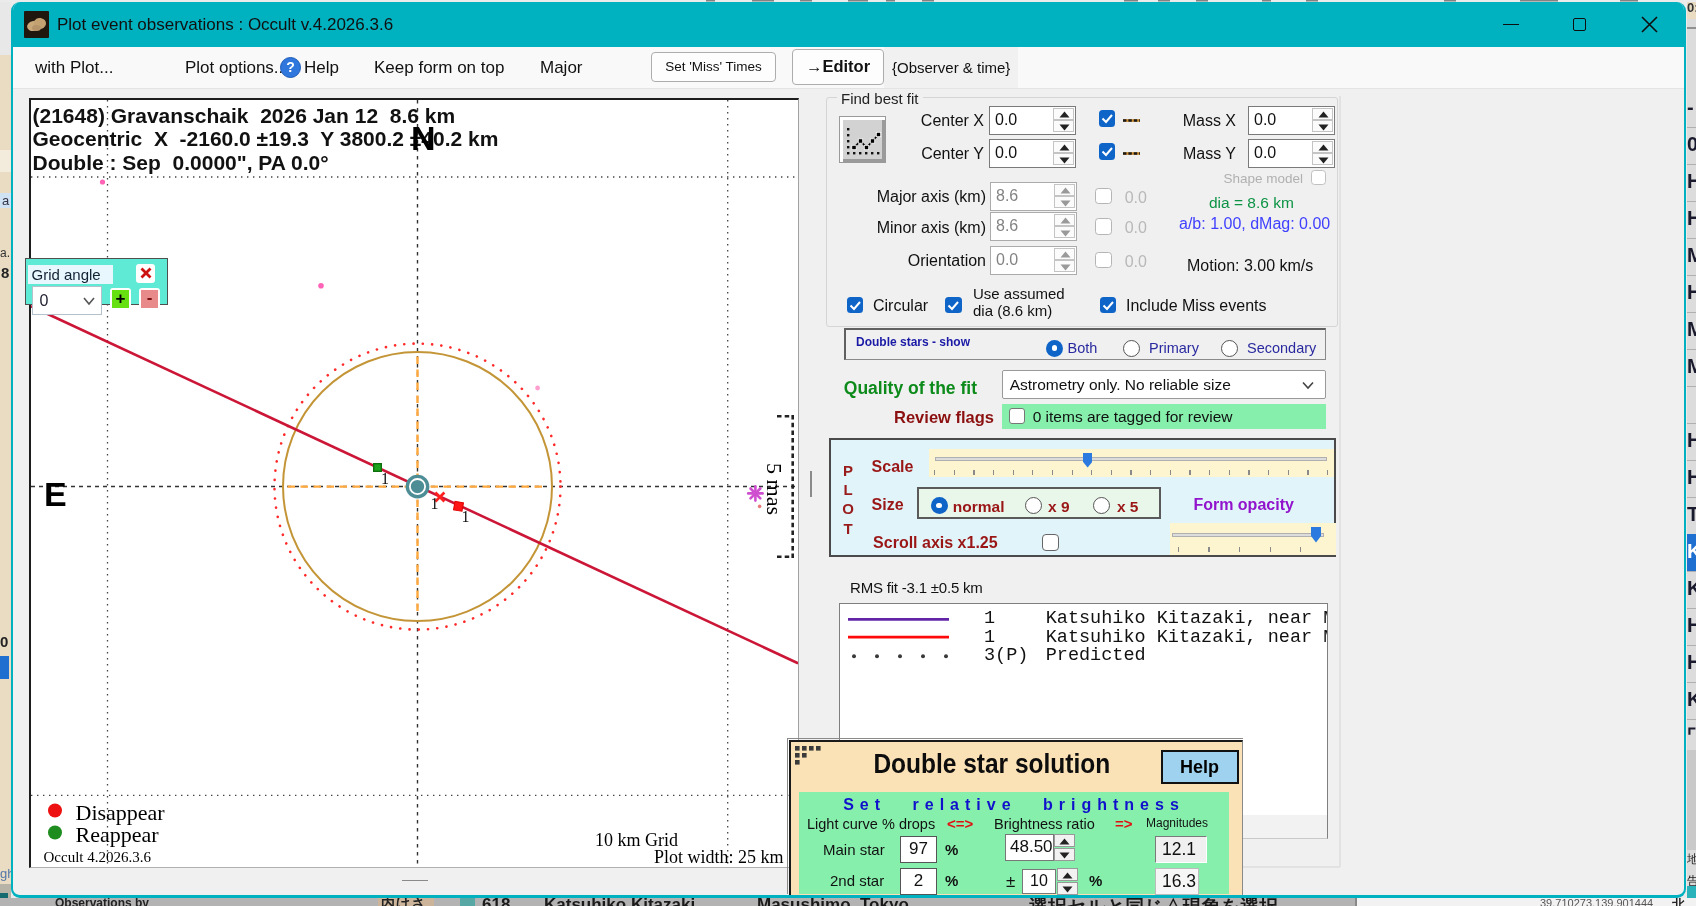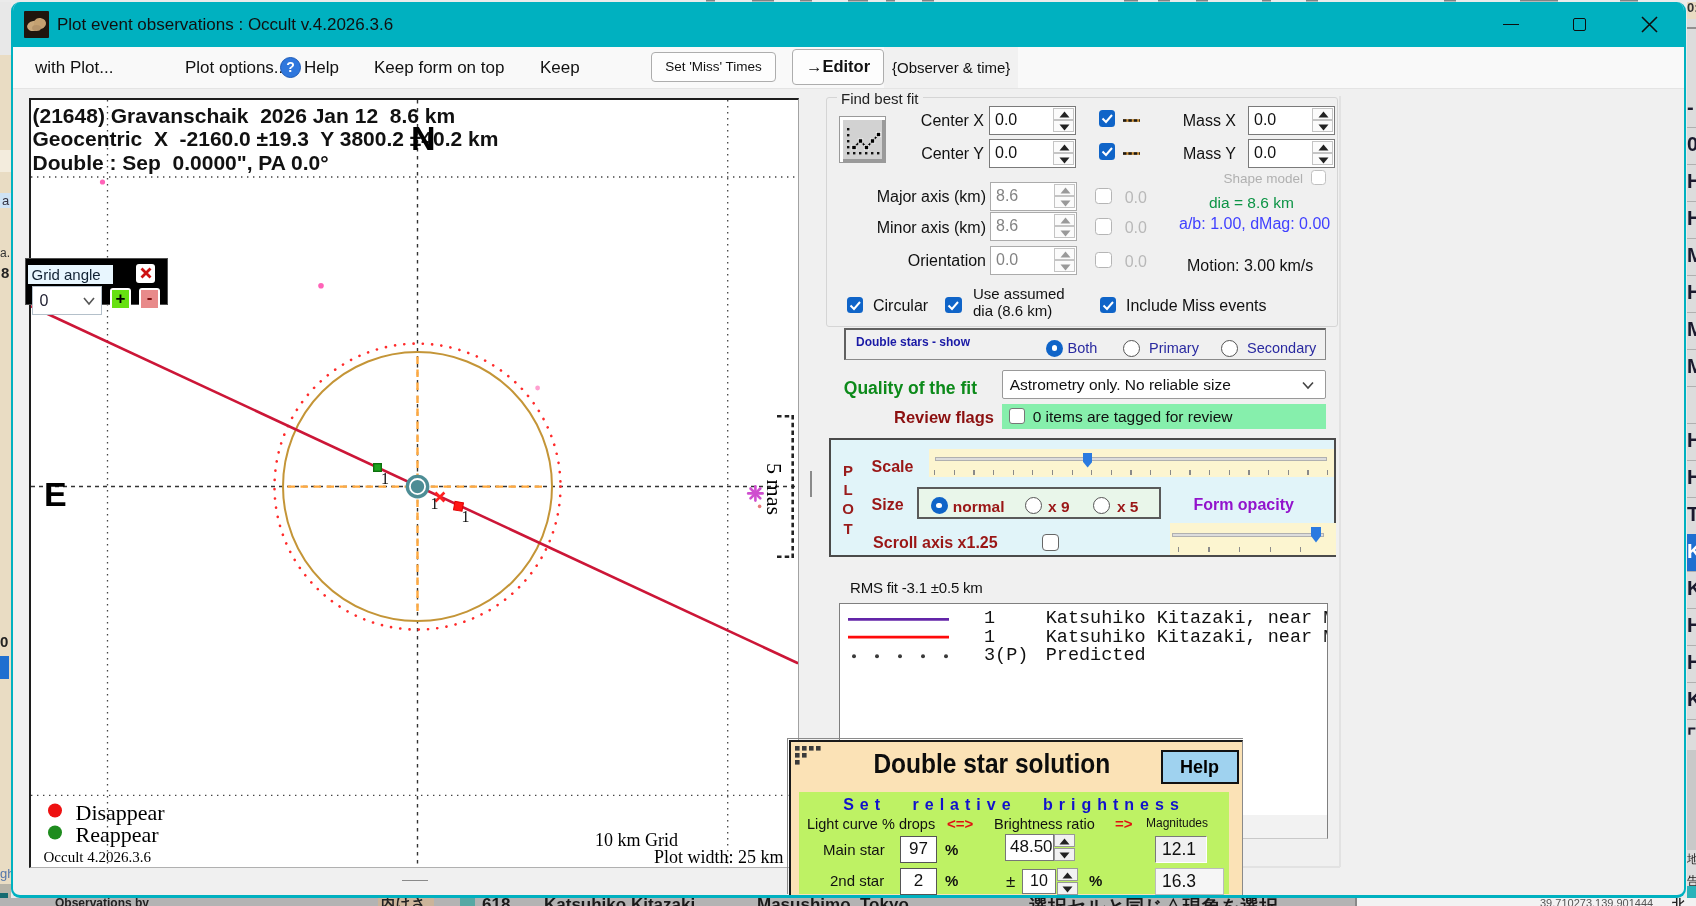--- a/index.html
+++ b/index.html
@@ -89,21 +89,21 @@
 <div class="abs" style="left:1572.5px;top:17.5px;width:11px;height:11px;border:1.6px solid #0e0e0e;border-radius:2px;"></div>
 <svg class="abs" style="left:1641px;top:16px" width="17" height="17">
     <path d="M1 1 L16 16 M16 1 L1 16" stroke="#0e0e0e" stroke-width="1.6"></path>
   </svg>
 
 <div class="mitem" style="left:35px;">with Plot...</div>
 <div class="mitem" style="left:146px;margin-left:39px;">Plot options...</div>
 <div class="abs" style="left:280px;top:57px;width:19px;height:19px;border-radius:50%;background:#2f77dd;border:1px solid #1d5bb8;color:#fff;font-size:14px;font-weight:bold;text-align:center;line-height:19px;">?</div>
 <div class="mitem" style="left:304px;">Help</div>
 <div class="mitem" style="left:374px;">Keep form on top</div>
-<div class="mitem" style="left:540px;">Keep</div>
+<div class="mitem" style="left:540px;">Major</div>
 <div class="abs" style="left:651px;top:51.5px;width:123px;height:28px;background:#fdfdfd;border:1px solid #adadad;border-radius:4px;font-size:13.5px;color:#111;text-align:center;line-height:27px;">Set 'Miss' Times</div>
 <div class="abs" style="left:792px;top:48.5px;width:90px;height:34px;background:#fdfdfd;border:1px solid #adadad;border-radius:4px;font-size:16.5px;font-weight:bold;color:#111;text-align:center;line-height:33px;">→Editor</div>
 <div class="mitem" style="left:884px;font-size:15px;background:#f1f1f1;padding:0 8px;">{Observer &amp; time}</div>
 
 <div class="abs" id="plot" style="left:28.5px;top:98px;width:767px;height:767px;background:#fff;
      border-top:2.3px solid #1c1c1c;border-left:2.3px solid #1c1c1c;
      border-right:1.6px solid #a2a2a2;border-bottom:1.6px solid #b0b0b0;overflow:hidden;">
   <svg class="abs" style="left:0;top:0" width="767" height="767" id="plotsvg">
 
     <line x1="76.5" y1="0" x2="76.5" y2="767" stroke="#444" stroke-width="1.3" stroke-dasharray="1.4 4.6"></line>
@@ -164,21 +164,21 @@
   <div class="abs serif" style="left:459px;top:746.5px;width:294px;text-align:right;font-size:18px;color:#000;">Plot width: 25 km</div>
 
   <svg class="abs" style="left:738px;top:309px" width="27" height="154">
     <line x1="23.7" y1="6" x2="23.7" y2="149" stroke="#222" stroke-width="2.6" stroke-dasharray="4.5 3.2"></line>
     <line x1="8" y1="7.2" x2="24" y2="7.2" stroke="#222" stroke-width="2.6" stroke-dasharray="4.5 3.2"></line>
     <line x1="8" y1="147.8" x2="24" y2="147.8" stroke="#222" stroke-width="2.6" stroke-dasharray="4.5 3.2"></line>
   </svg>
   <div class="abs serif" style="left:716px;top:376px;width:53px;text-align:center;font-size:22px;color:#000;transform:rotate(90deg);transform-origin:center;white-space:nowrap;">5 mas</div>
 </div>
 
-<div class="abs" style="left:25px;top:258px;width:143px;height:47px;background:#000000;border:1.5px solid #4f4f4f;box-sizing:border-box;">
+<div class="abs" style="left:25px;top:258px;width:143px;height:47px;background:#5eead4;border:1.5px solid #4f4f4f;box-sizing:border-box;">
   <div class="abs" style="left:1.5px;top:6px;width:81px;height:19px;background:#e8f6fe;font-size:15px;color:#123;line-height:19px;padding-left:4px;">Grid angle</div>
   <div class="abs" style="left:110px;top:4.5px;width:19px;height:19px;background:#fff;border-radius:3px;">
     <svg class="abs" style="left:3.5px;top:3.5px" width="12" height="12">
         <path d="M1.5 1.5 L10.5 10.5 M10.5 1.5 L1.5 10.5" stroke="#cc1111" stroke-width="2.8"></path>
       </svg>
   </div>
   <div class="abs" style="left:5.5px;top:27px;width:70px;height:29px;background:#fff;border:1px solid #b4c0ca;box-sizing:border-box;">
     <div class="abs" style="left:7px;top:0;font-size:16px;line-height:27px;color:#223;">0</div>
     <svg class="abs" style="left:49px;top:9px" width="14" height="10">
         <path d="M2 2 L7 8 L12 2" fill="none" stroke="#555" stroke-width="1.6"></path>
@@ -476,21 +476,21 @@
         <rect x="14" y="0" width="4.6" height="4.6"></rect>
         <rect x="21" y="0" width="4.6" height="4.6"></rect>
       <rect x="0" y="7" width="4.6" height="4.6"></rect>
         <rect x="7" y="7" width="4.6" height="4.6"></rect>
       <rect x="0" y="14" width="4.6" height="4.6"></rect>
     </g>
   </svg>
   <div class="abs" style="left:66px;top:6px;width:262px;height:32px;font-size:28px;font-weight:bold;color:#0d0d0d;text-align:center;white-space:nowrap;transform:scaleX(0.875);transform-origin:center;">Double star solution</div>
   <div class="abs" style="left:370px;top:7.5px;width:78px;height:34.5px;background:#9fd2ef;border:2px solid #111;box-sizing:border-box;text-align:center;font-size:18px;font-weight:bold;line-height:30px;color:#000;">Help</div>
 
-  <div class="abs" style="left:8.5px;top:49.5px;width:430px;height:102px;background:#bef264;">
+  <div class="abs" style="left:8.5px;top:49.5px;width:430px;height:102px;background:#86efac;">
     <div class="abs" style="left:0;top:4px;width:100%;text-align:center;font-size:16px;font-weight:bold;color:#1111cc;letter-spacing:6px;word-spacing:16px;">Set relative brightness</div>
     <div class="abs" style="left:8px;top:24px;font-size:14.5px;color:#111;">Light curve % drops</div>
     <div class="abs" style="left:148px;top:23px;font-size:15px;font-weight:bold;color:#e01010;">&lt;=&gt;</div>
     <div class="abs" style="left:195px;top:24px;font-size:14.5px;color:#111;">Brightness ratio</div>
     <div class="abs" style="left:316px;top:23px;font-size:15px;font-weight:bold;color:#e01010;">=&gt;</div>
     <div class="abs" style="left:347px;top:24px;font-size:12px;color:#111;">Magnitudes</div>
 
     <div class="abs" style="left:24px;top:49px;font-size:15px;color:#111;">Main star</div>
     <div class="abs" style="left:101px;top:44px;width:37px;height:27px;background:#fff;border:1.6px solid #555;box-sizing:border-box;text-align:center;font-size:17px;line-height:24px;color:#111;">97</div>
     <div class="abs" style="left:146px;top:49px;font-size:15px;font-weight:bold;color:#111;">%</div>
@@ -520,21 +520,21 @@
             <path d="M5.5 0.5 L10.5 6.5 L0.5 6.5 Z" fill="#222"></path>
           </svg>
         </div>
       <div style="width:21px;height:13px;background:#f2f2f2;border:1px solid #999;box-sizing:border-box;position:relative;margin-top:1px;">
           <svg style="position:absolute;left:4px;top:2.5px" width="11" height="7">
             <path d="M0.5 0.5 L10.5 0.5 L5.5 6.5 Z" fill="#222"></path>
           </svg>
         </div>
     </div>
     <div class="abs" style="left:290px;top:80.5px;font-size:15px;font-weight:bold;color:#111;">%</div>
-    <div class="abs" style="left:356px;top:76.5px;width:69px;height:27px;background:#f6f6f6;border:1.3px solid #bbb;box-sizing:border-box;font-size:17.5px;line-height:24px;color:#111;padding-left:6px;">16.3</div>
+    <div class="abs" style="left:356px;top:76.5px;width:44px;height:27px;background:#f6f6f6;border:1.3px solid #bbb;box-sizing:border-box;font-size:17.5px;line-height:24px;color:#111;padding-left:6px;">16.3</div>
   </div>
 </div>
 
 <div class="abs" style="left:0;top:0;width:1696px;height:2px;background:#ebebeb;"></div>
 <svg class="abs" style="left:0;top:0" width="1696" height="2">
   <g fill="#6a6a6a" opacity="0.8" transform="scale(1,0.75)">
     <rect x="706" y="0" width="9" height="2"></rect>
       <rect x="752" y="0" width="22" height="2"></rect>
       <rect x="800" y="0" width="12" height="2"></rect>
     <rect x="848" y="0" width="20" height="2"></rect>

